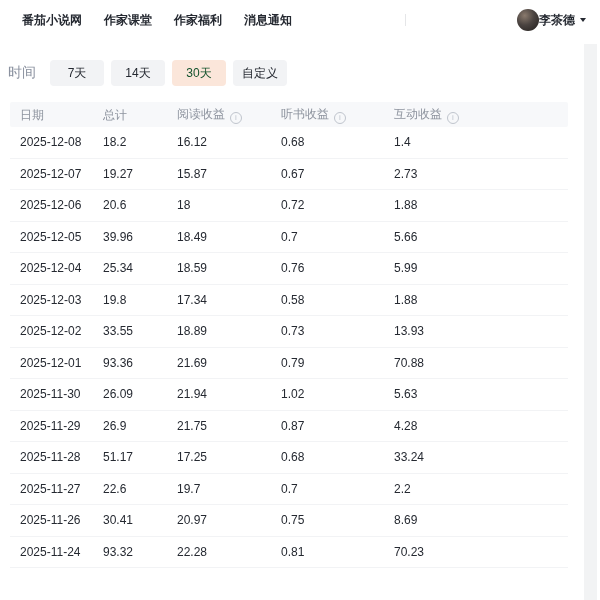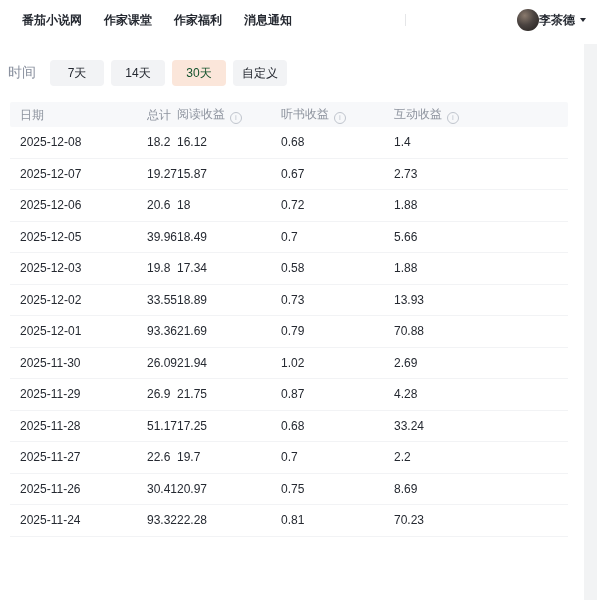--- a/index.html
+++ b/index.html
@@ -63,21 +63,21 @@
     position: relative; height: 31.5px;
     border-bottom: 1px solid #f2f3f5;
     background: #ffffff;
   }
   .cell {
     position: absolute; top: 50%; transform: translateY(-50%);
     font-size: 12px; color: #252931; white-space: nowrap;
   }
   .thead .cell { color: #8d939e; }
   .c0 { left: 10px; }
-  .c1 { left: 93px; margin-left: 44px; }
+  .c1 { left: 93px; }
   .c2 { left: 167px; }
   .c3 { left: 271px; }
   .c4 { left: 384px; }
   .info {
     display: inline-block; width: 12px; height: 12px;
     border: 1px solid #c0c5cd; border-radius: 50%;
     color: #c0c5cd; font-size: 8px; line-height: 10px;
     text-align: center; margin-left: 5px;
     vertical-align: -2px; font-style: normal; cursor: pointer;
   }
@@ -146,20 +146,27 @@
         <span class="cell c4">1.88</span>
       </div>
       <div class="trow">
         <span class="cell c0">2025-12-05</span>
         <span class="cell c1">39.96</span>
         <span class="cell c2">18.49</span>
         <span class="cell c3">0.7</span>
         <span class="cell c4">5.66</span>
       </div>
       <div class="trow">
+        <span class="cell c0">2025-12-04</span>
+        <span class="cell c1">25.34</span>
+        <span class="cell c2">18.59</span>
+        <span class="cell c3">0.76</span>
+        <span class="cell c4">5.99</span>
+      </div>
+      <div class="trow">
         <span class="cell c0">2025-12-03</span>
         <span class="cell c1">19.8</span>
         <span class="cell c2">17.34</span>
         <span class="cell c3">0.58</span>
         <span class="cell c4">1.88</span>
       </div>
       <div class="trow">
         <span class="cell c0">2025-12-02</span>
         <span class="cell c1">33.55</span>
         <span class="cell c2">18.89</span>
@@ -171,21 +178,21 @@
         <span class="cell c1">93.36</span>
         <span class="cell c2">21.69</span>
         <span class="cell c3">0.79</span>
         <span class="cell c4">70.88</span>
       </div>
       <div class="trow">
         <span class="cell c0">2025-11-30</span>
         <span class="cell c1">26.09</span>
         <span class="cell c2">21.94</span>
         <span class="cell c3">1.02</span>
-        <span class="cell c4">2.69</span>
+        <span class="cell c4">5.63</span>
       </div>
       <div class="trow">
         <span class="cell c0">2025-11-29</span>
         <span class="cell c1">26.9</span>
         <span class="cell c2">21.75</span>
         <span class="cell c3">0.87</span>
         <span class="cell c4">4.28</span>
       </div>
       <div class="trow">
         <span class="cell c0">2025-11-28</span>

